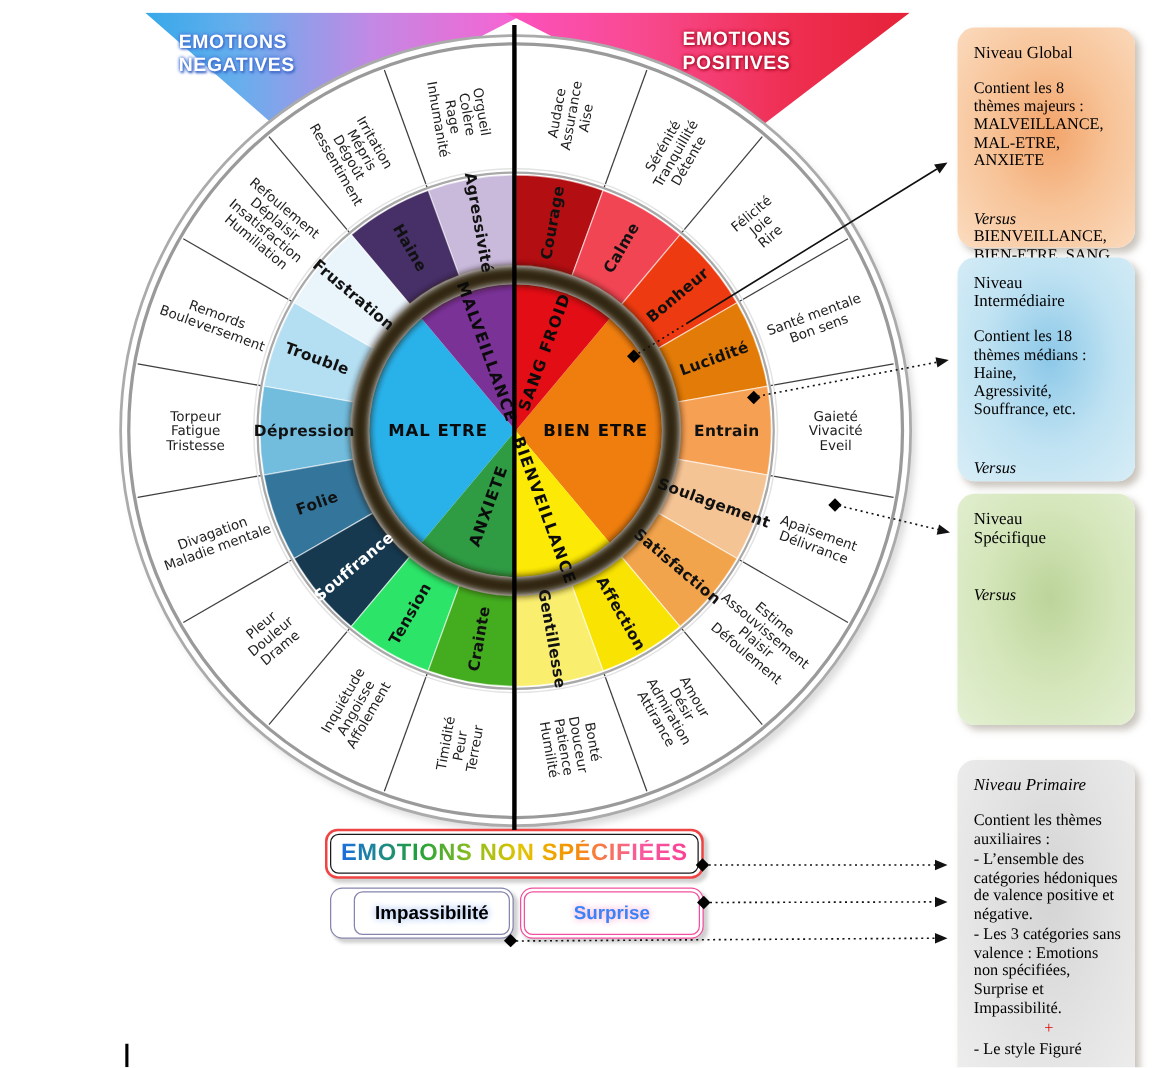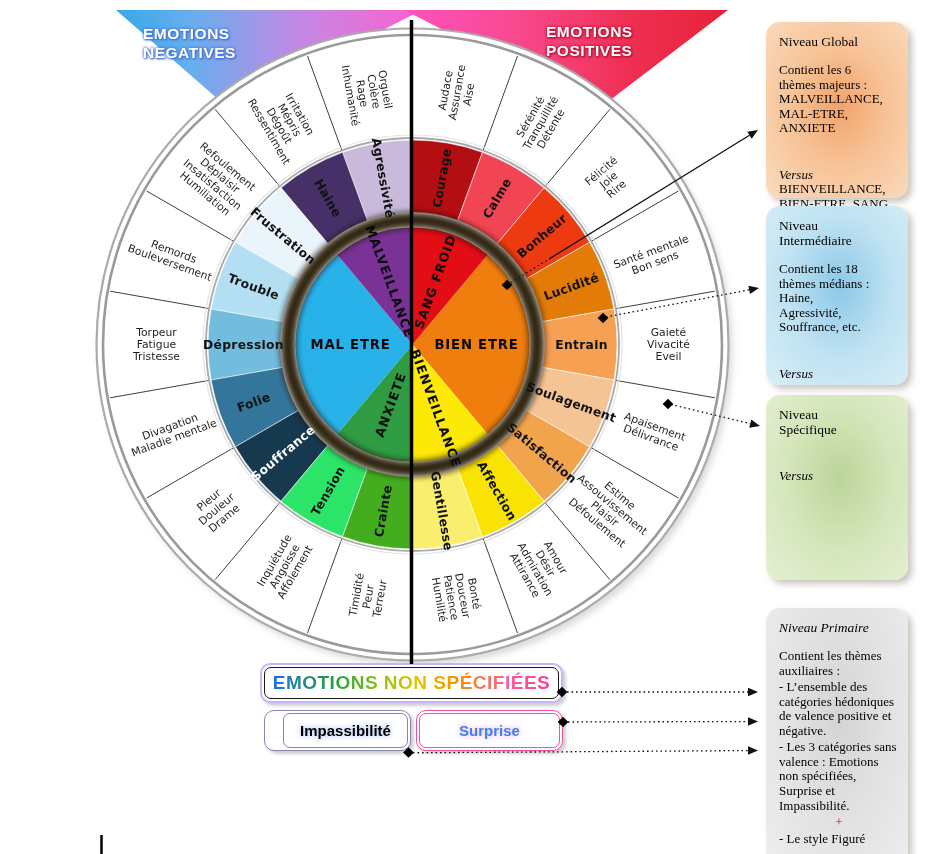--- a/index.html
+++ b/index.html
@@ -36,21 +36,21 @@
   .rbox-title.italic{font-style:italic;}
   .rbox-body span{display:block;white-space:pre-line;}
   .rbox-body em.versus{display:block;font-style:italic;margin-top:32px;}
   .rbox-body p{margin:0 0 2px 0;white-space:pre-line;}
   .plus-line{color:#e00000;text-align:center;margin:1px 0 2px 0;}
   
   .dbox-outer{position:absolute;z-index:4;border-radius:10px;background:#fff;padding:2px;
     box-sizing:border-box;box-shadow:3px 3px 3px rgba(120,120,120,.35);}
   .dbox-inner{border-radius:7px;height:100%;box-sizing:border-box;display:flex;
     align-items:center;justify-content:center;background:#fff;}
-  #ens-box{left:260px;top:663px;width:303px;height:40px;border:2px solid #c4b5fd;}
+  #ens-box{left:260px;top:663px;width:303px;height:40px;border:2px solid #ef4444;}
   #ens-box .dbox-inner{border:1.8px solid #1a1a1a;}
   #ens-text{font-weight:bold;font-size:19px;letter-spacing:.5px;
     background:linear-gradient(90deg,#1a6fe0 0%,#21a03c 22%,#8fbe1e 38%,#e3c400 52%,#f59300 66%,#f85a9e 86%,#fb3f96 100%);
     -webkit-background-clip:text;background-clip:text;color:transparent;-webkit-text-fill-color:transparent;}
   #impass-box{left:264px;top:710px;width:147px;height:41px;border:1.6px solid #8585ad;}
   #impass-box .dbox-inner{border:1.6px solid #8585ad;margin-left:16px;}
   #impass-text{font-weight:bold;font-size:15px;color:#000;
     text-shadow:0 0 5px #bcd0f5,0 0 7px #bcd0f5;}
   #surprise-box{left:416px;top:710px;width:147px;height:41px;border:1.6px solid #f2509e;}
   #surprise-box .dbox-inner{border:1.6px solid #f2509e;}
@@ -187,21 +187,21 @@
       <line x1="568" y1="722" x2="748.0000346258589" y2="721.526315698353" stroke="#111" stroke-width="1.3" stroke-dasharray="1.6 2.9"></line>
       <polygon points="758,721.5 747.9889820325507,717.3263302412137 748.0110872191672,725.7263011554923" fill="#111"></polygon>
       <rect x="404.7" y="748.7" width="7.6" height="7.6" fill="#000" transform="rotate(45 408.5 752.5)"></rect>
       <line x1="413" y1="752.8" x2="748.000222214815" y2="750.5666651852346" stroke="#111" stroke-width="1.3" stroke-dasharray="1.6 2.9"></line>
       <polygon points="758,750.5 747.9722228370165,746.3667585154569 748.0282215926136,754.7665718550122" fill="#111"></polygon>
     </svg>
 
   <div class="rbox" id="box-global">
     <div class="rbox-title">Niveau Global</div>
     <div class="rbox-body">
-      <span>Contient les 6
+      <span>Contient les 8
 thèmes majeurs :
 MALVEILLANCE,
 MAL-ETRE,
 ANXIETE</span>
       <em class="versus">Versus</em>
       <span>BIENVEILLANCE,
 BIEN-ETRE, SANG
 FROID</span>
     </div>
   </div>

